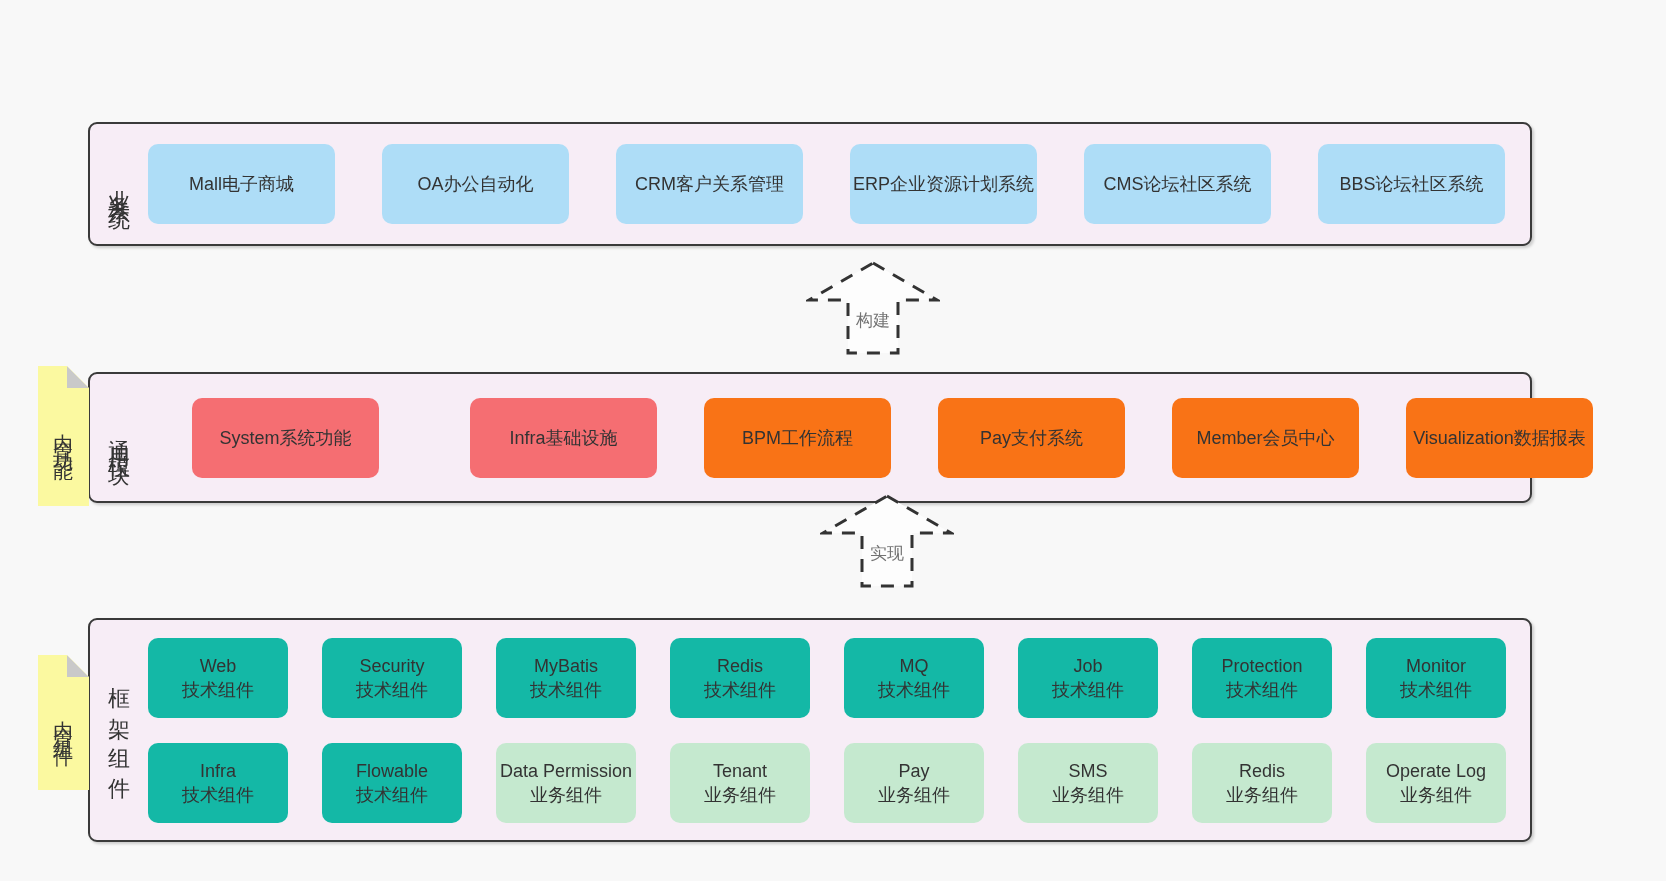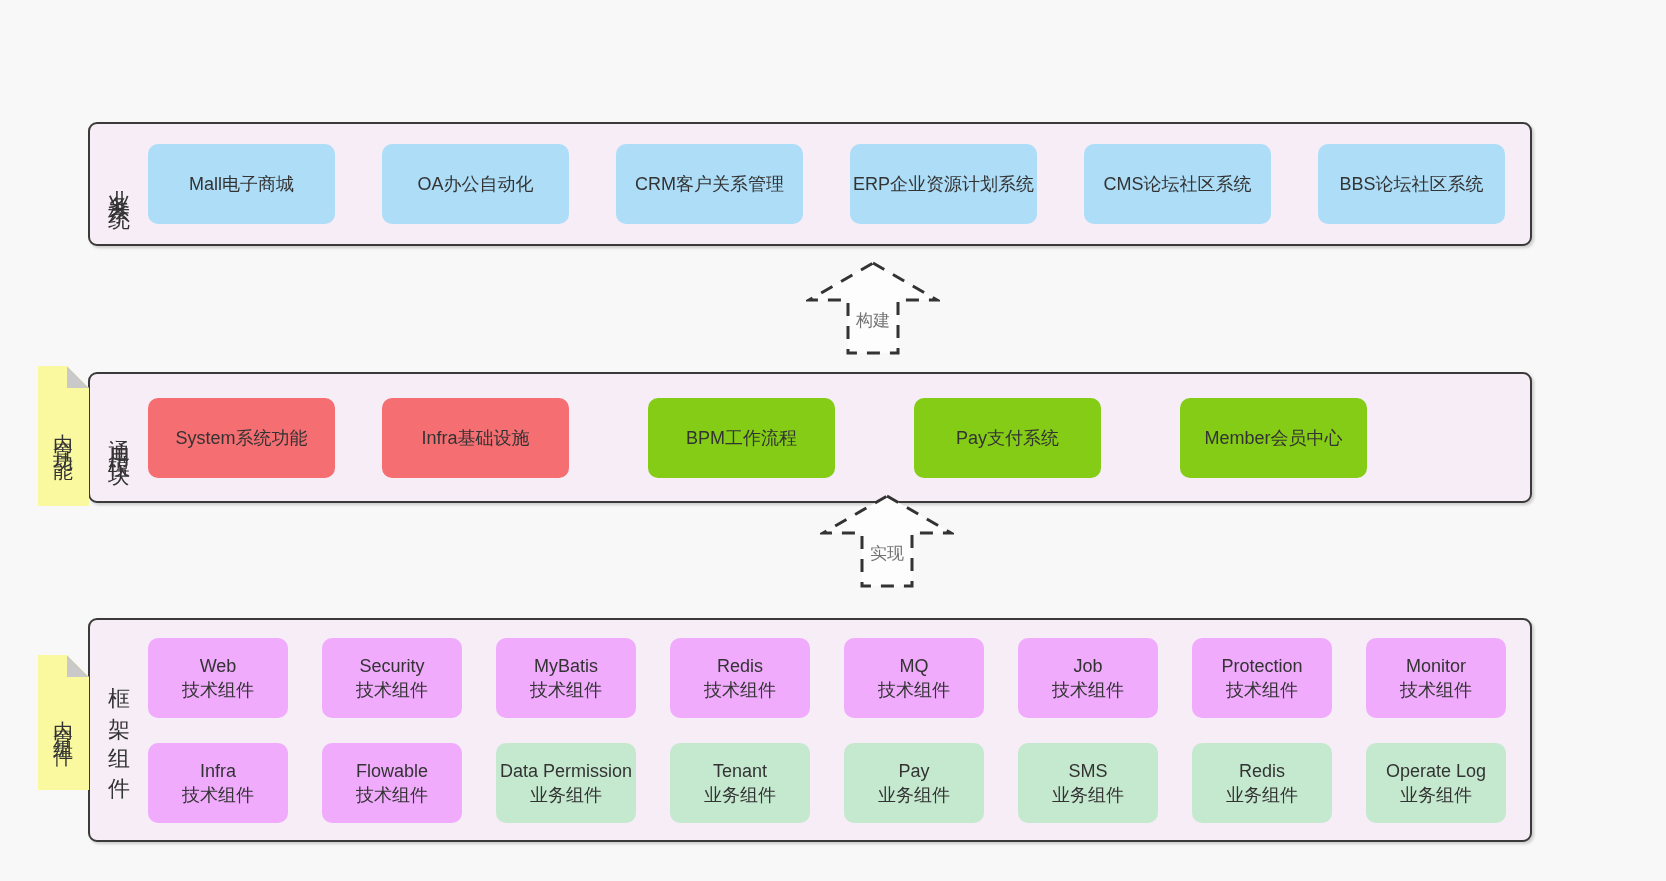--- a/index.html
+++ b/index.html
@@ -34,23 +34,23 @@
     font-size:18px;line-height:26px;text-align:center;color:#333;
   }
   .grid{flex:1;display:flex;flex-direction:column;justify-content:center;gap:25px;padding-right:18px;}
   .grow{display:flex;gap:34px;}
   .box-sm{
     width:140px;height:80px;border-radius:10px;flex:none;
     display:flex;flex-direction:column;align-items:center;justify-content:center;
     font-size:18px;line-height:24px;text-align:center;color:#333;
   }
   .v-blue{background:#aeddf7;}
-  .v-red{background:#f56e72;}
-  .v-pink{background:#84cc16;margin-left:32px;}
-  .v-green{background:#f0abfc;}
+  .v-red{background:#f56e72;margin-left:44px;}
+  .v-pink{background:#f97316;}
+  .v-green{background:#14b8a6;}
   .v-lgreen{background:#c5e9cf;}
   
   .note{
     position:absolute;width:51px;background:#fbf9a0;z-index:2;
     clip-path:polygon(0 0,calc(100% - 22px) 0,100% 22px,100% 100%,0 100%);
     display:flex;align-items:center;justify-content:center;
   }
   .note-modules{left:38px;top:366px;height:140px;}
   .note-framework{left:38px;top:655px;height:135px;}
   .note .vtext{font-size:20px;letter-spacing:9px;}
@@ -125,20 +125,24 @@
       <div>工作流程</div>
     </div>
     <div class="box v-pink">
       <div>Pay</div>
       <div>支付系统</div>
     </div>
     <div class="box v-pink">
       <div>Member</div>
       <div>会员中心</div>
     </div>
+    <div class="box v-pink">
+      <div>Visualization</div>
+      <div>数据报表</div>
+    </div>
   </div>
 </div>
 <div class="note note-modules">
   <svg class="fold" width="22" height="22" viewBox="0 0 22 22">
     <path d="M0,0 L22,22 L0,22 Z" fill="#c9c9c9"></path>
   </svg>
   <span class="vtext">内置功能</span>
 </div>
 
 <div class="arrow arrow-impl">

